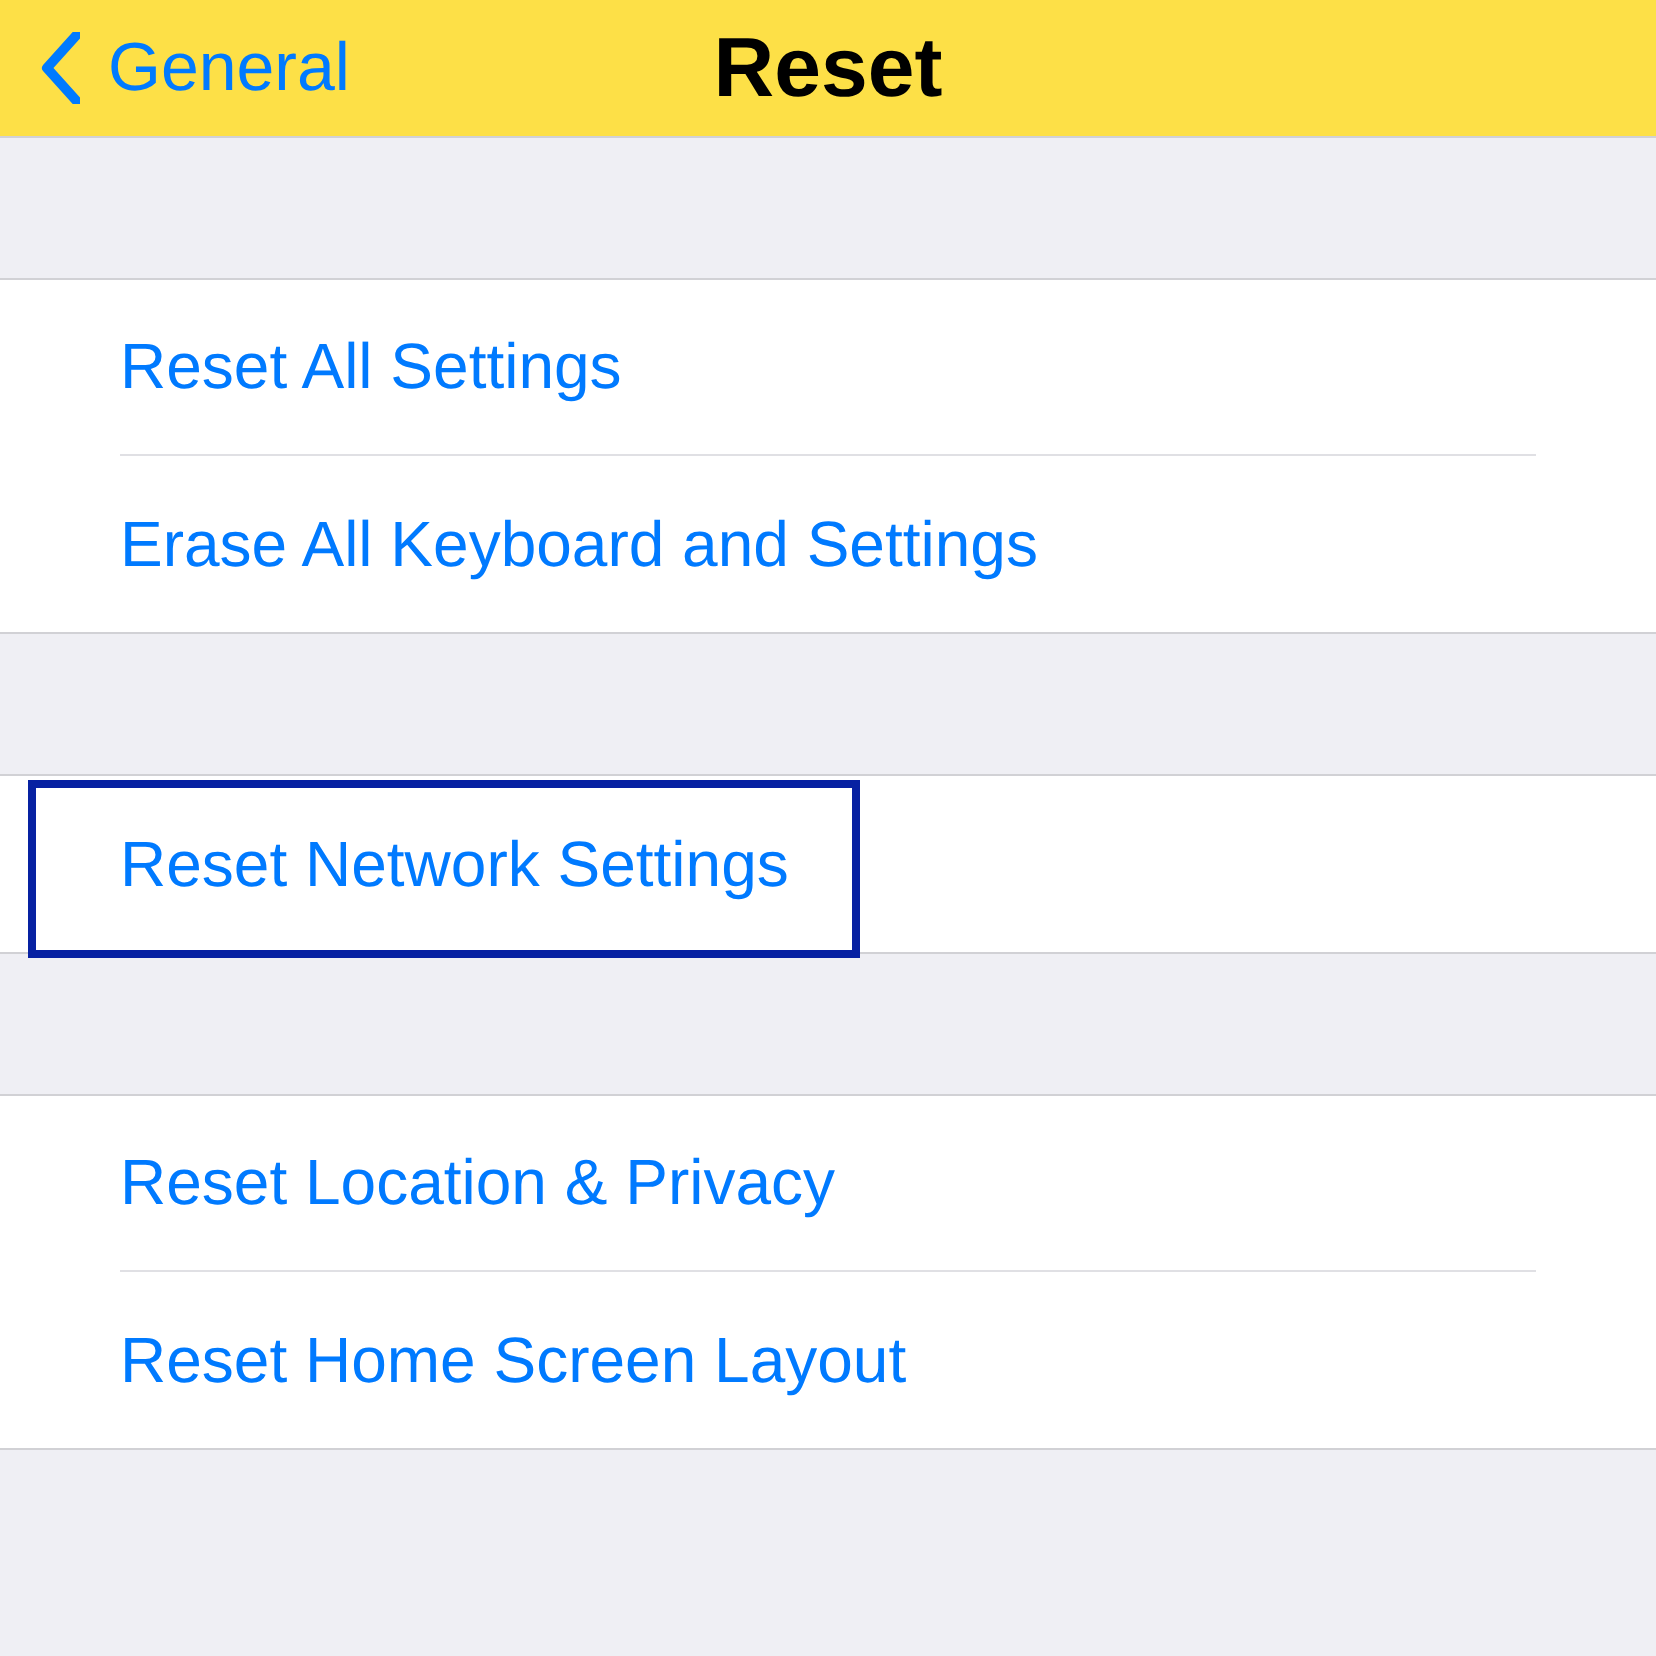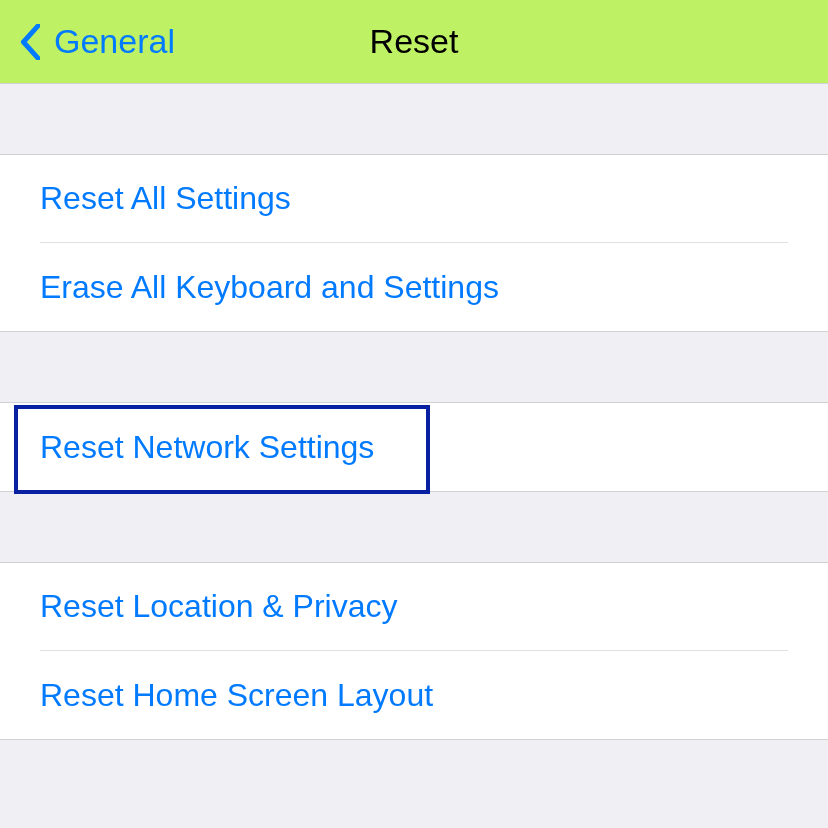--- a/index.html
+++ b/index.html
@@ -8,22 +8,22 @@
       box-sizing: border-box;
       font-family: -apple-system, BlinkMacSystemFont, "Helvetica Neue", Helvetica, Arial, sans-serif;
     }
     body {
       width: 828px;
       height: 828px;
       background: #EFEFF4;
       overflow: hidden;
     }
     .navbar {
-      height: 84px;
-      background: #bef264;
+      height: 69px;
+      background: #fde047;
       border-bottom: 1px solid #D1D1D5;
       display: flex;
       align-items: center;
       position: relative;
     }
     .back-button {
       display: flex;
       align-items: center;
       padding-left: 18px;
       color: #007AFF;
@@ -40,35 +40,35 @@
       justify-content: center;
     }
     .back-chevron svg {
       width: 20px;
       height: 36px;
     }
     .navbar-title {
       position: absolute;
       left: 50%;
       transform: translateX(-50%);
-      font-size: 34px;
-      font-weight: 400;
+      font-size: 42px;
+      font-weight: 700;
       color: #000;
     }
     .spacer {
       height: 70px;
       background: #EFEFF4;
     }
     .section {
       background: #FFFFFF;
       border-top: 1px solid #D1D1D5;
       border-bottom: 1px solid #D1D1D5;
     }
     .list-item {
-      padding: 0 40px;
+      padding: 0 60px;
       position: relative;
     }
     .list-item-inner {
       height: 88px;
       display: flex;
       align-items: center;
       color: #007AFF;
       font-size: 32px;
       font-weight: 400;
       border-bottom: 1px solid #E0E0E4;

